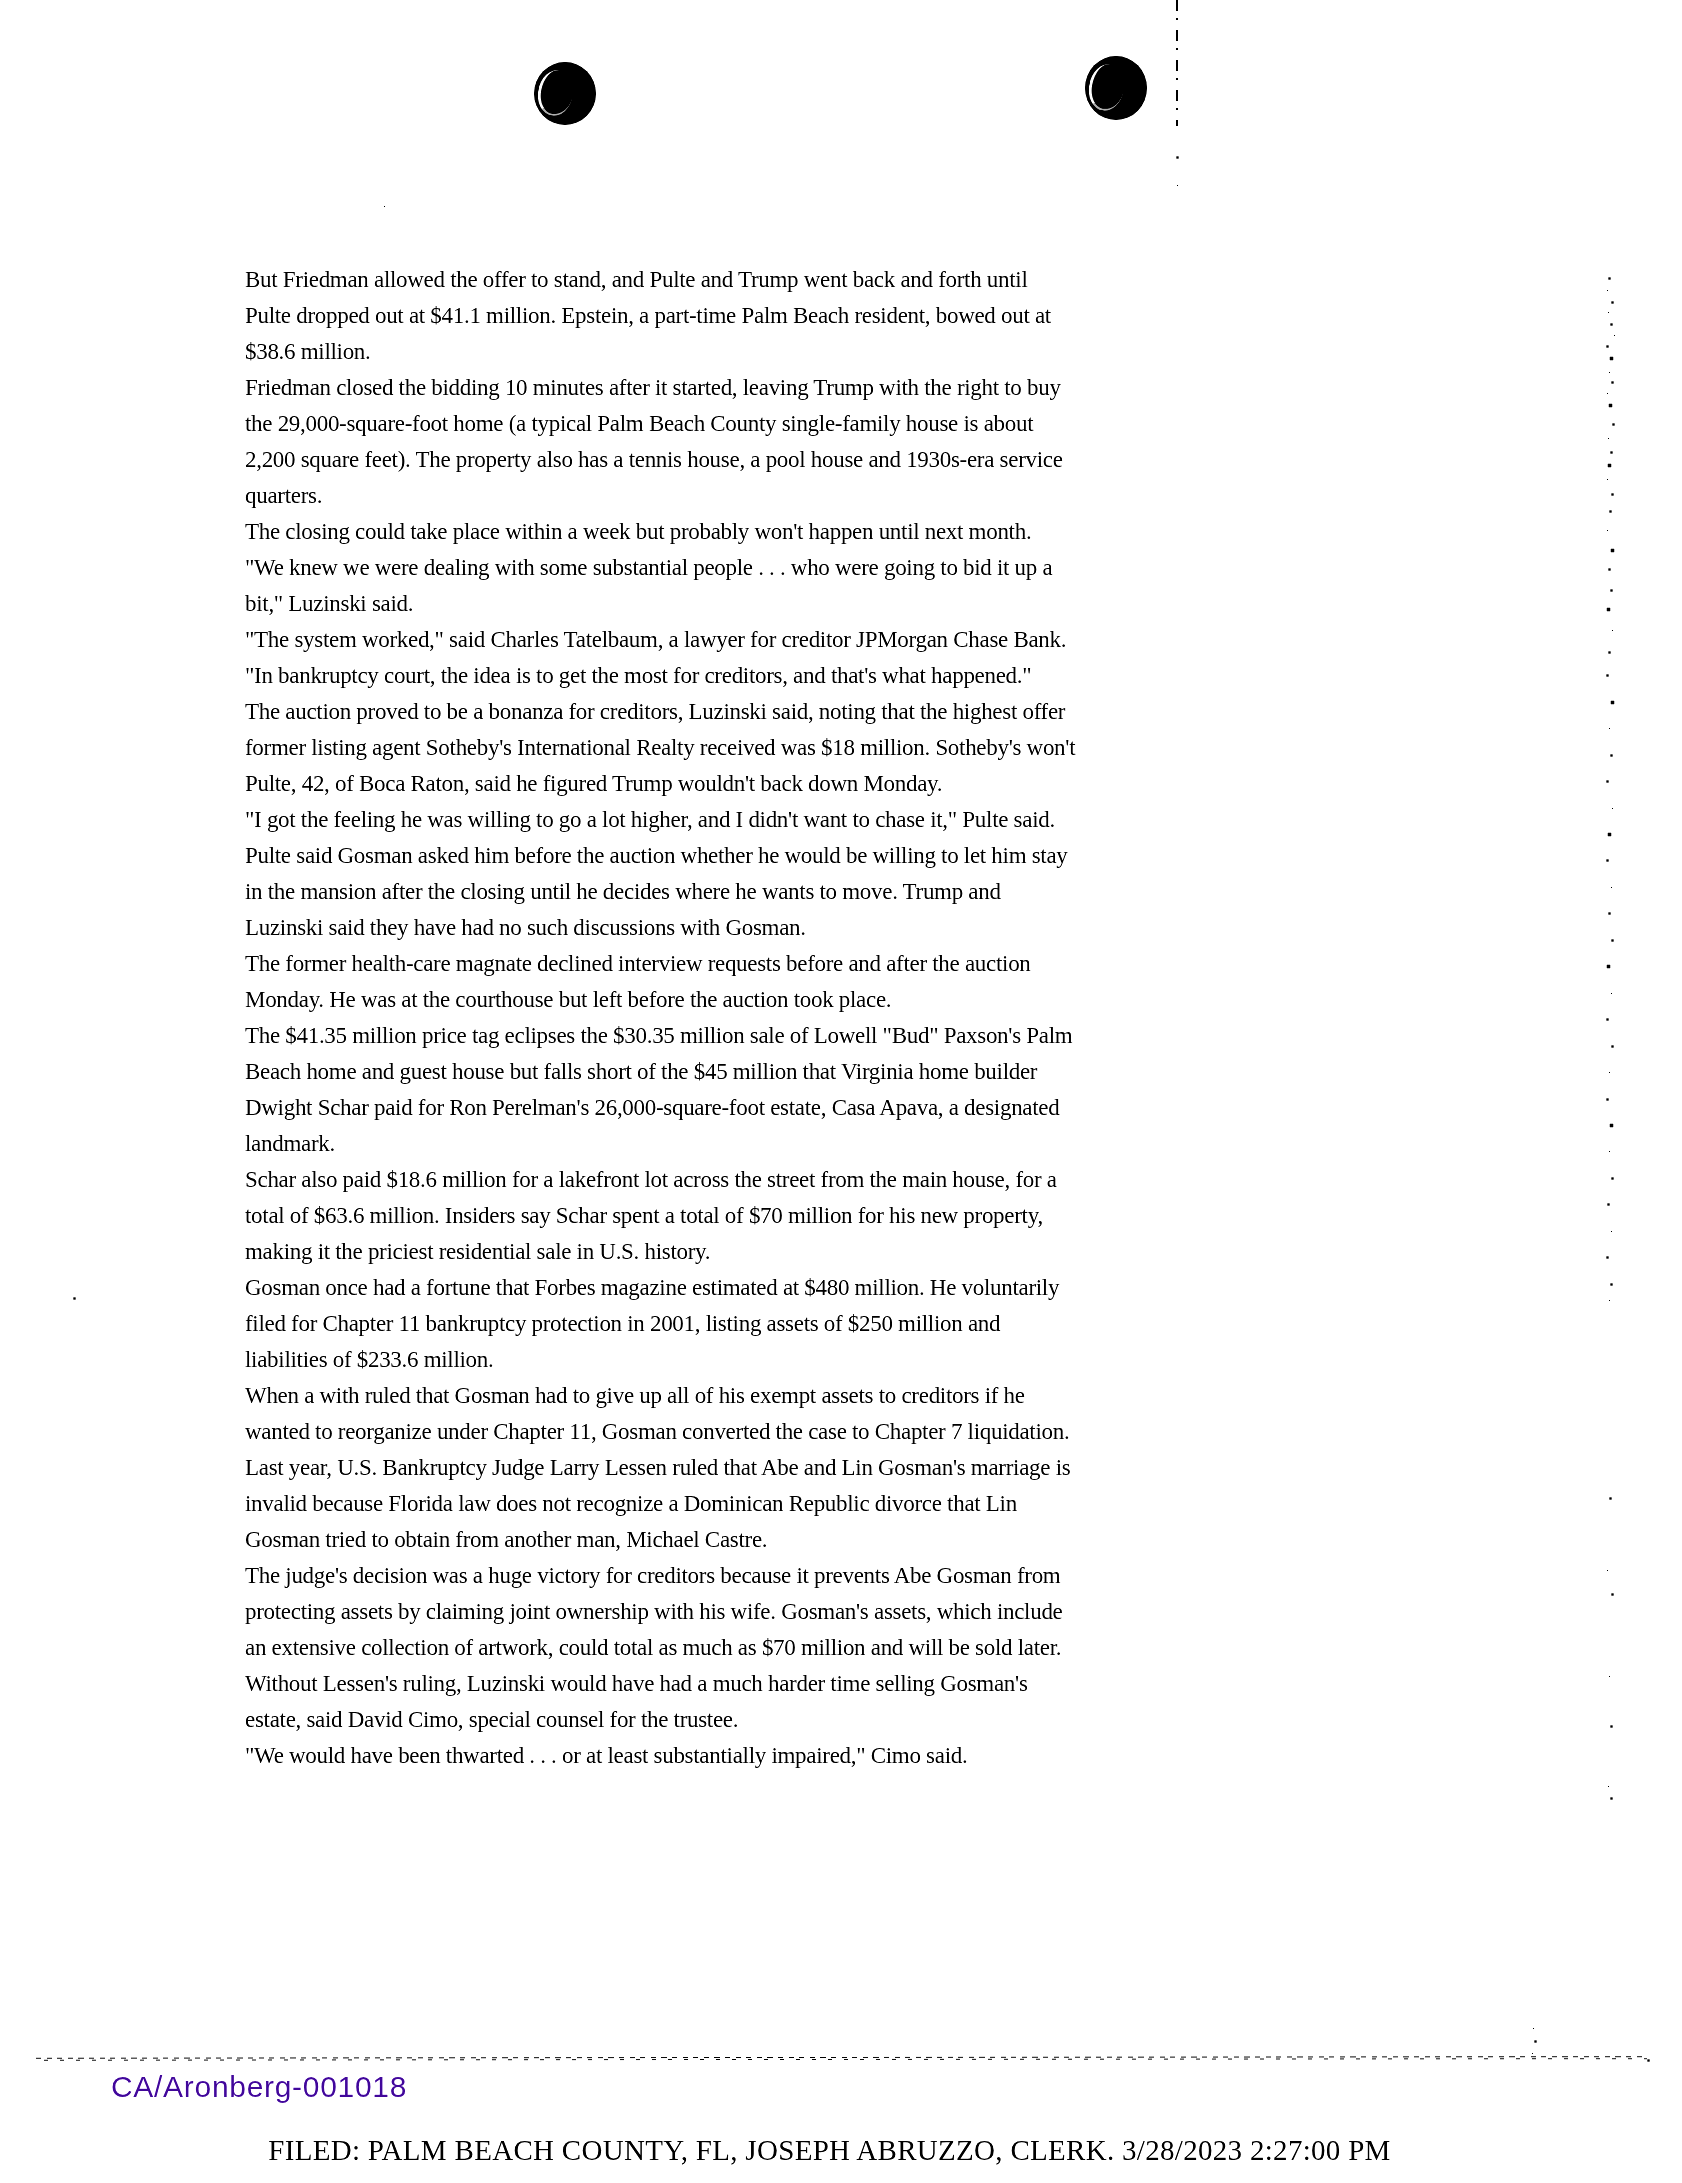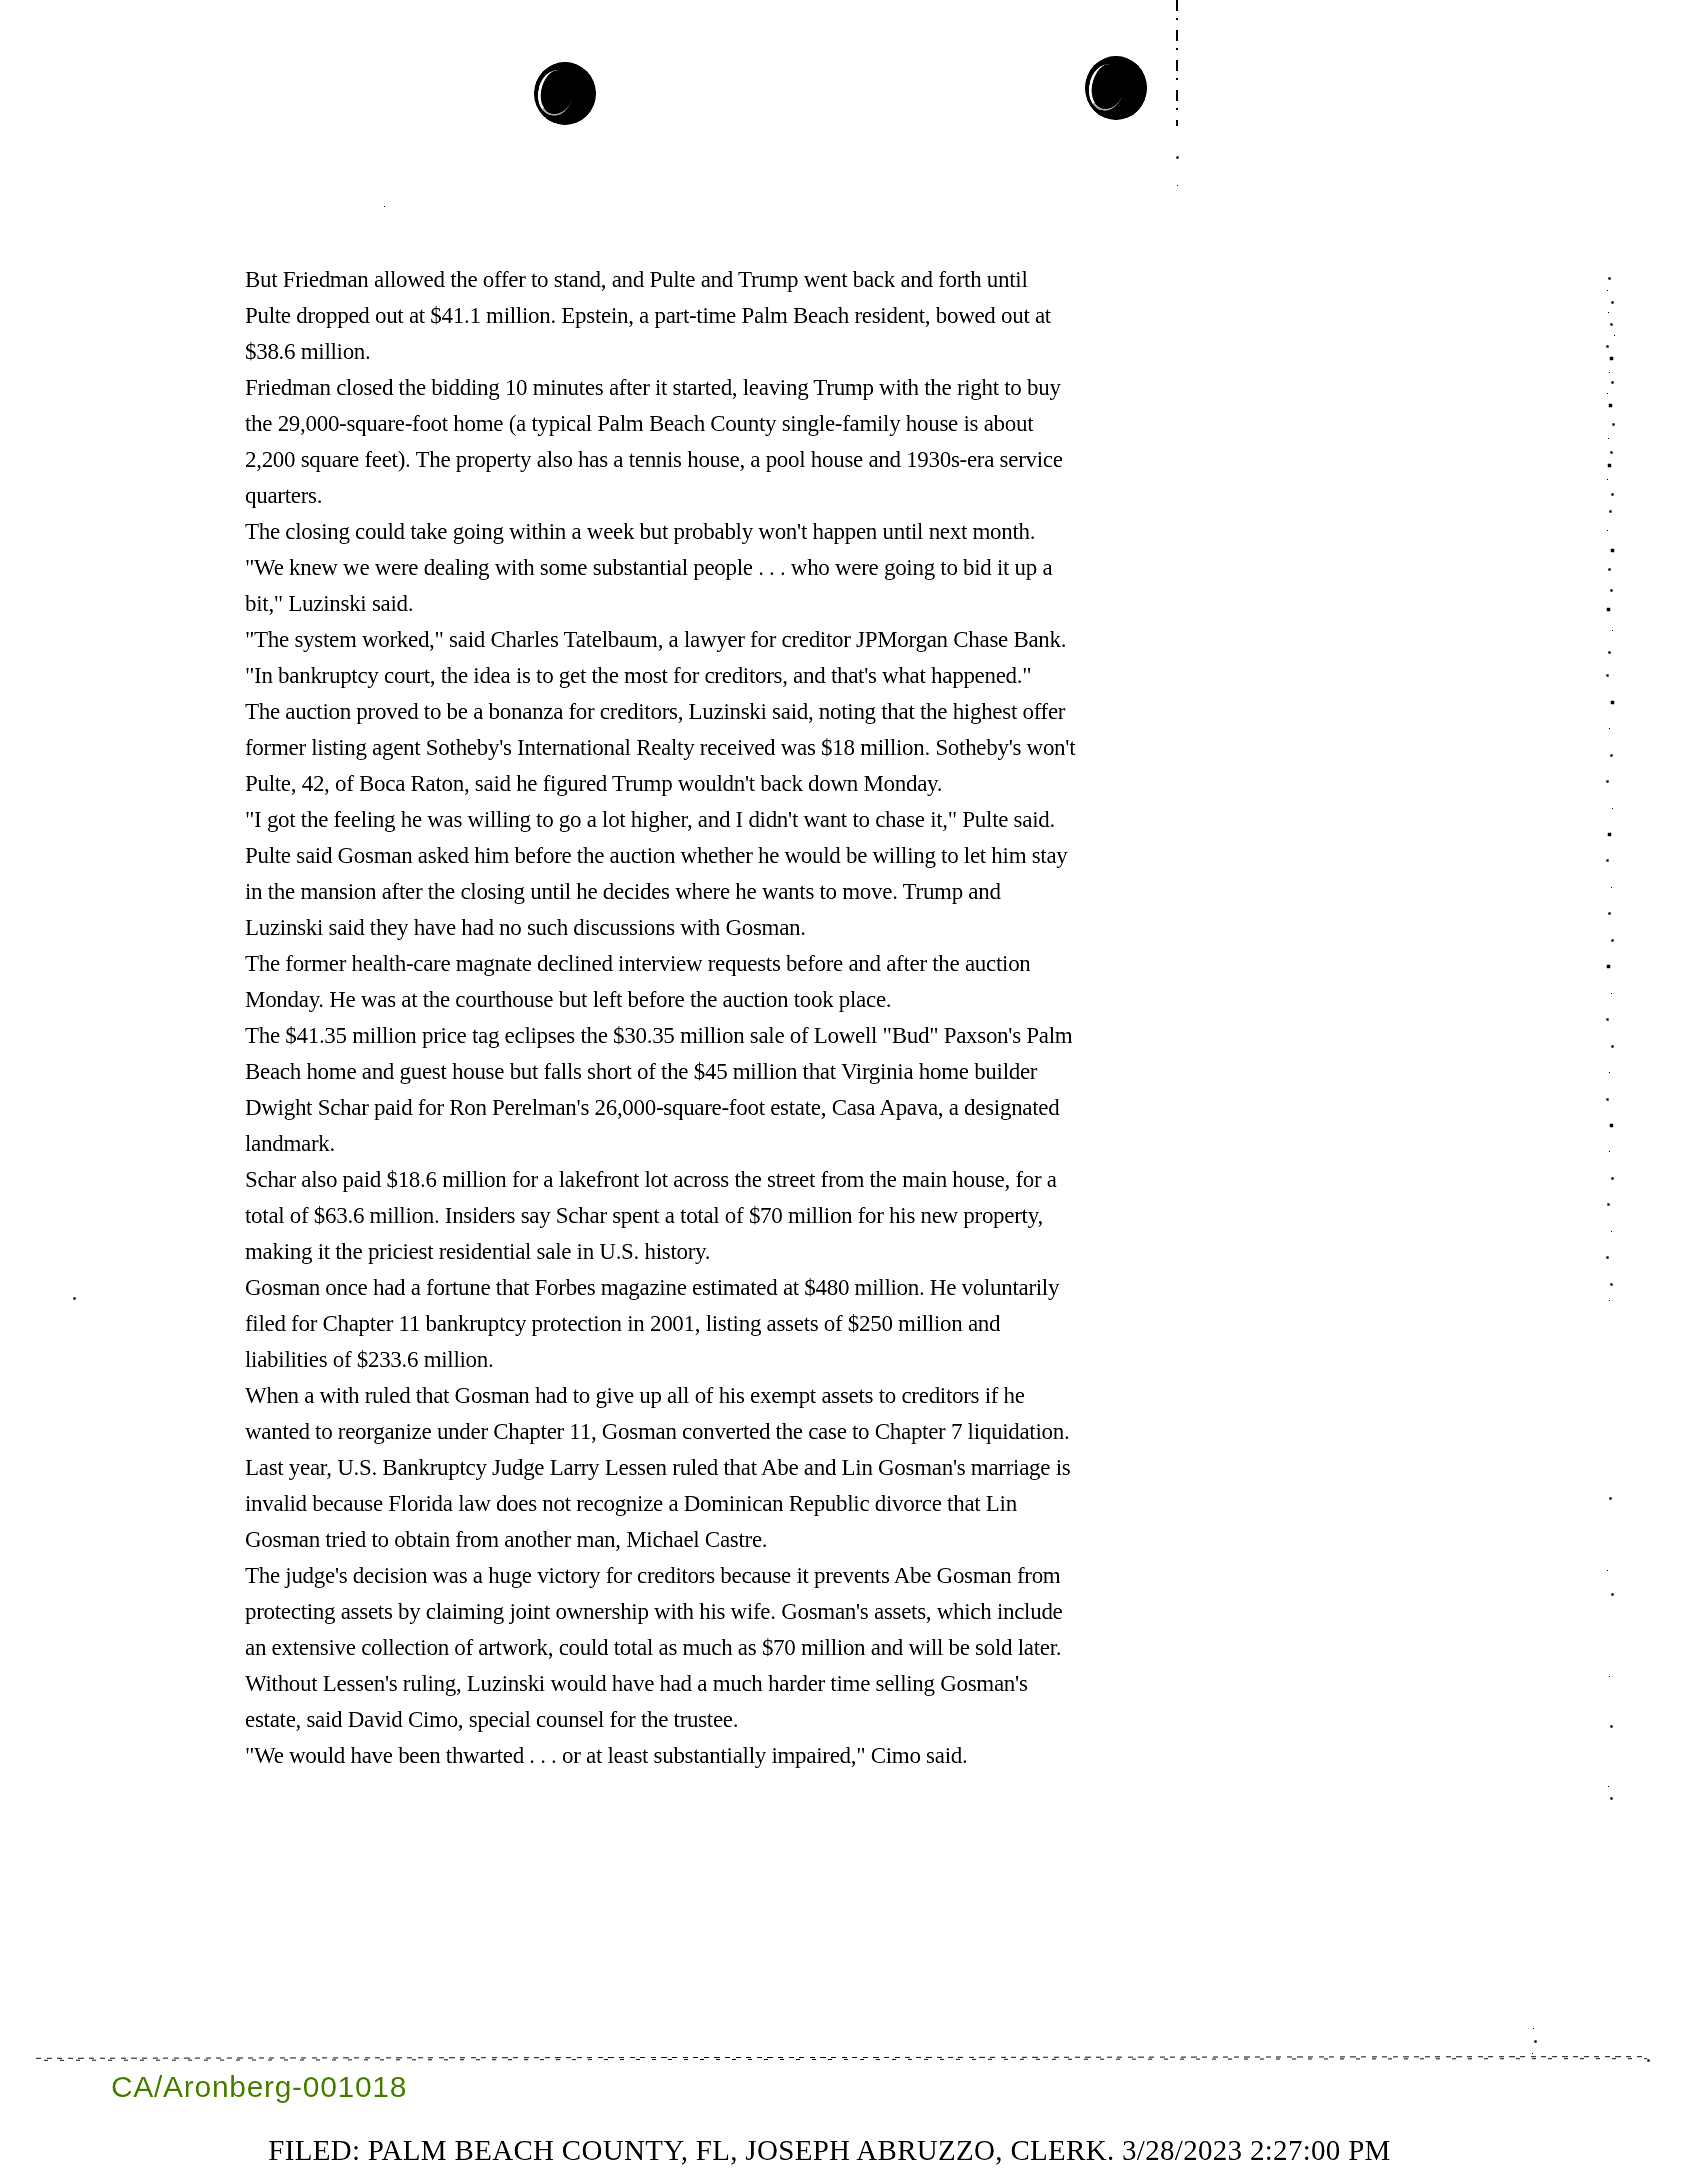--- a/index.html
+++ b/index.html
@@ -45,21 +45,21 @@
       repeating-linear-gradient(90deg,#0a0a0a 0 5.3px,transparent 5.3px 10.6px),
       repeating-linear-gradient(90deg,transparent 0 3.3px,#0a0a0a 3.3px 6.6px,transparent 6.6px 16px);
     background-size:100% 1.3px,100% 1.3px;
     background-position:0 0,4.6px 2px;
     background-repeat:no-repeat;
     transform:rotate(-0.06deg);
   }
   .bates{
     position:absolute;left:111px;top:2070px;
     font-family:"Liberation Sans", sans-serif;
-    font-size:30px;letter-spacing:0.7px;color:#4d7c0f;
+    font-size:30px;letter-spacing:0.7px;color:#4c1d95;
   }
   .filed{
     position:absolute;left:0;top:2134px;width:1659px;
     text-align:center;
     font-family:"Liberation Serif", serif;
     font-size:29px;letter-spacing:0.3px;color:#0a0a0a;
   }
   
   .speckles{
     position:absolute;left:0;top:0;width:1.3px;height:1.3px;background:transparent;
@@ -100,21 +100,21 @@
   <div class="vdash"></div>
 
   <div class="article">
       <div class="line">But Friedman allowed the offer to stand, and Pulte and Trump went back and forth until</div>
       <div class="line">Pulte dropped out at $41.1 million. Epstein, a part-time Palm Beach resident, bowed out at</div>
       <div class="line">$38.6 million.</div>
       <div class="line">Friedman closed the bidding 10 minutes after it started, leaving Trump with the right to buy</div>
       <div class="line">the 29,000-square-foot home (a typical Palm Beach County single-family house is about</div>
       <div class="line">2,200 square feet). The property also has a tennis house, a pool house and 1930s-era service</div>
       <div class="line">quarters.</div>
-      <div class="line">The closing could take going within a week but probably won't happen until next month.</div>
+      <div class="line">The closing could take place within a week but probably won't happen until next month.</div>
       <div class="line">"We knew we were dealing with some substantial people . . . who were going to bid it up a</div>
       <div class="line">bit," Luzinski said.</div>
       <div class="line">"The system worked," said Charles Tatelbaum, a lawyer for creditor JPMorgan Chase Bank.</div>
       <div class="line">"In bankruptcy court, the idea is to get the most for creditors, and that's what happened."</div>
       <div class="line">The auction proved to be a bonanza for creditors, Luzinski said, noting that the highest offer</div>
       <div class="line">former listing agent Sotheby's International Realty received was $18 million. Sotheby's won't</div>
       <div class="line">Pulte, 42, of Boca Raton, said he figured Trump wouldn't back down Monday.</div>
       <div class="line">"I got the feeling he was willing to go a lot higher, and I didn't want to chase it," Pulte said.</div>
       <div class="line">Pulte said Gosman asked him before the auction whether he would be willing to let him stay</div>
       <div class="line">in the mansion after the closing until he decides where he wants to move. Trump and</div>

